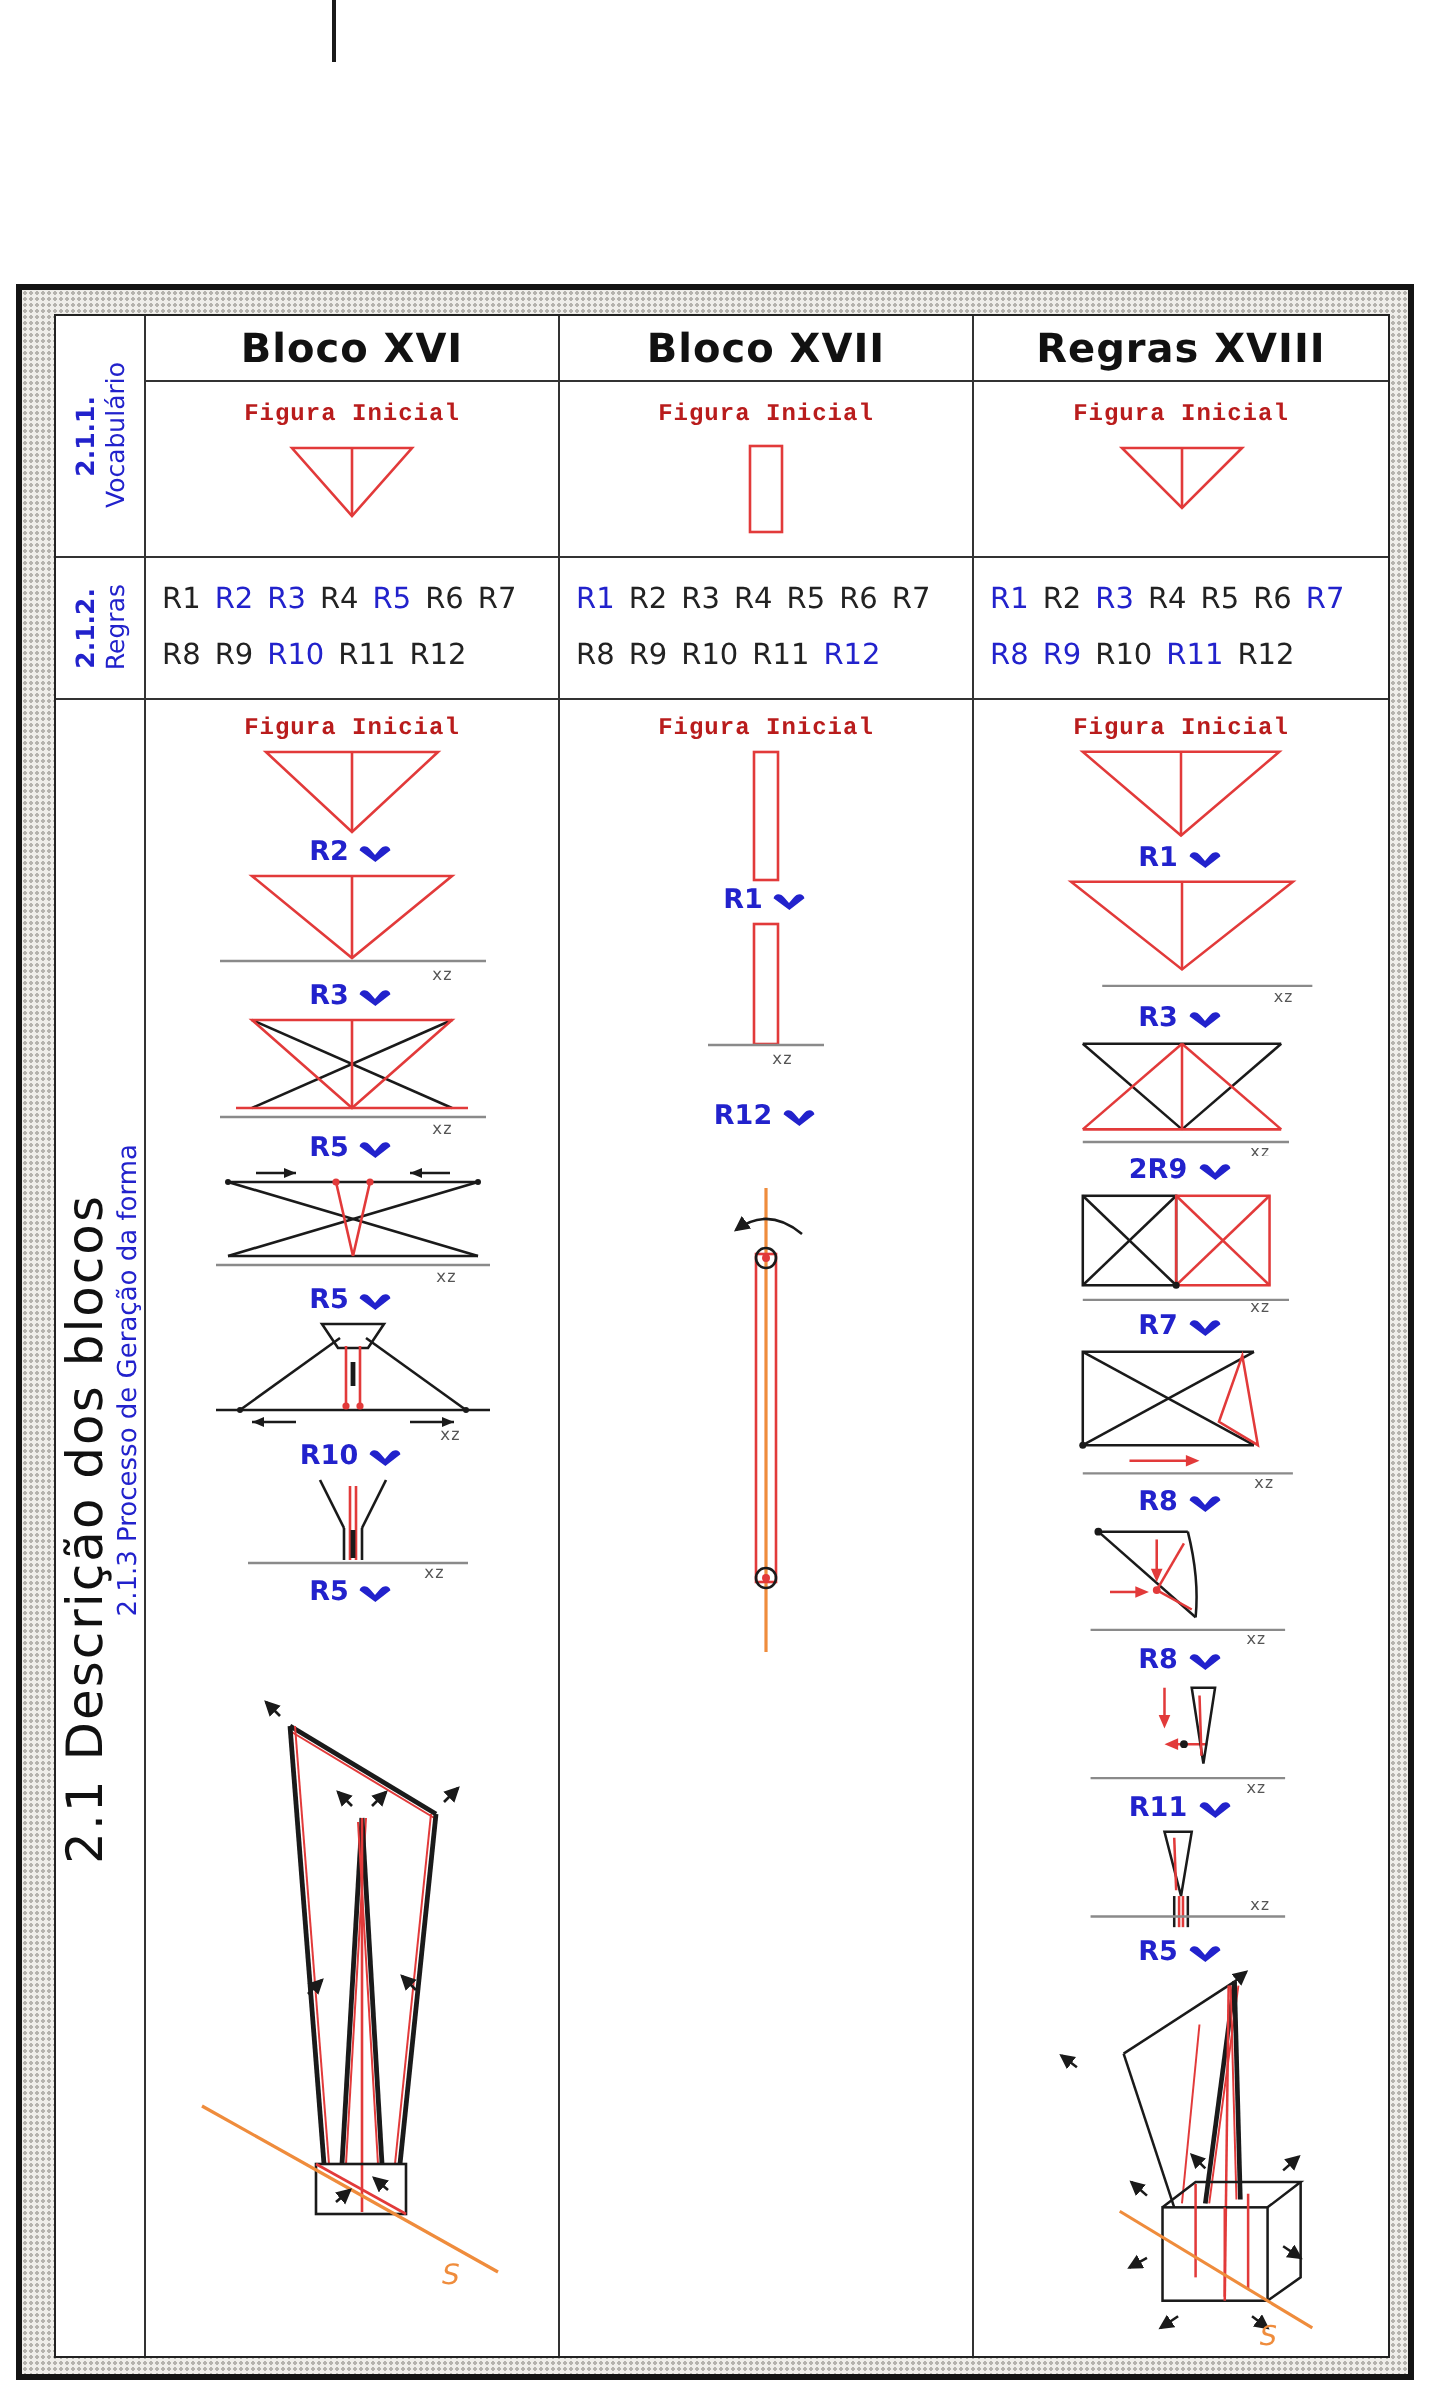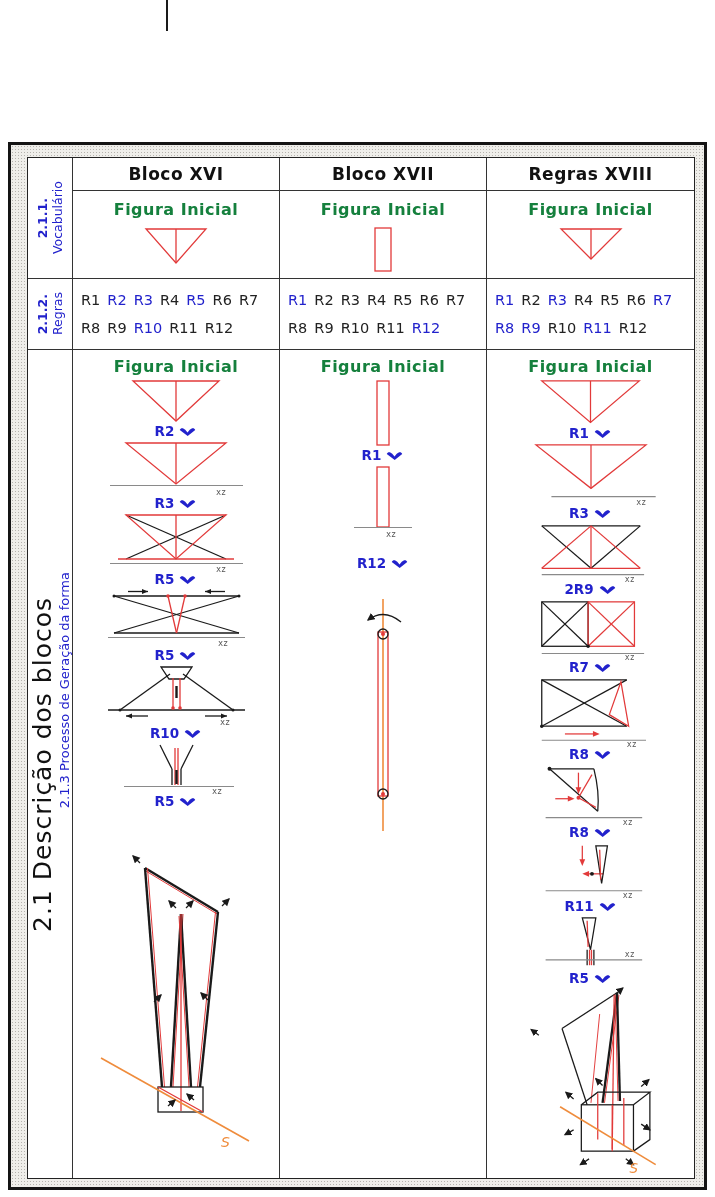--- a/index.html
+++ b/index.html
@@ -15,24 +15,24 @@
   .br{border-right:1px solid #333;}
   .bb{border-bottom:1px solid #333;}
   
   .vt{writing-mode:vertical-rl;transform:rotate(180deg);white-space:nowrap;}
   .scell{display:flex;justify-content:center;align-items:center;}
   .sec-num{color:#2222cc;font-weight:bold;font-size:12.5px;}
   .sec-word{color:#2222cc;font-size:12.5px;}
   .side-title{color:#111;font-size:25px;letter-spacing:1px;}
   .side-proc{color:#2222cc;font-size:13px;position:relative;top:-74px;}
   
-  .head{display:flex;align-items:center;justify-content:center;font-weight:bold;font-size:17px;color:#111;letter-spacing:.5px;}
+  .head{display:flex;align-items:center;justify-content:center;font-weight:bold;font-size:20px;color:#111;letter-spacing:.5px;}
   
   .vcell{display:flex;flex-direction:column;align-items:center;padding-top:9px;}
-  .flbl{color:#15803d;font-weight:bold;font-size:16px;letter-spacing:.5px;}
+  .flbl{color:#b91c1c;font-weight:bold;font-size:12px;letter-spacing:.5px;font-family:Liberation Mono, monospace;}
   .vcell svg{margin-top:7px;}
   
   .rcell{display:flex;flex-direction:column;justify-content:space-evenly;padding:0 8px;font-size:14.5px;color:#222;}
   .rline{display:flex;gap:7px;}
   .rline .hl{color:#2222cc;}
   
   .pcell{display:flex;flex-direction:column;align-items:center;padding-top:7px;overflow:hidden;}
   .slbl{display:flex;align-items:center;gap:4px;color:#2222cc;font-weight:bold;font-size:13.5px;height:14px;line-height:14px;}
   .fig{display:block;}
   

